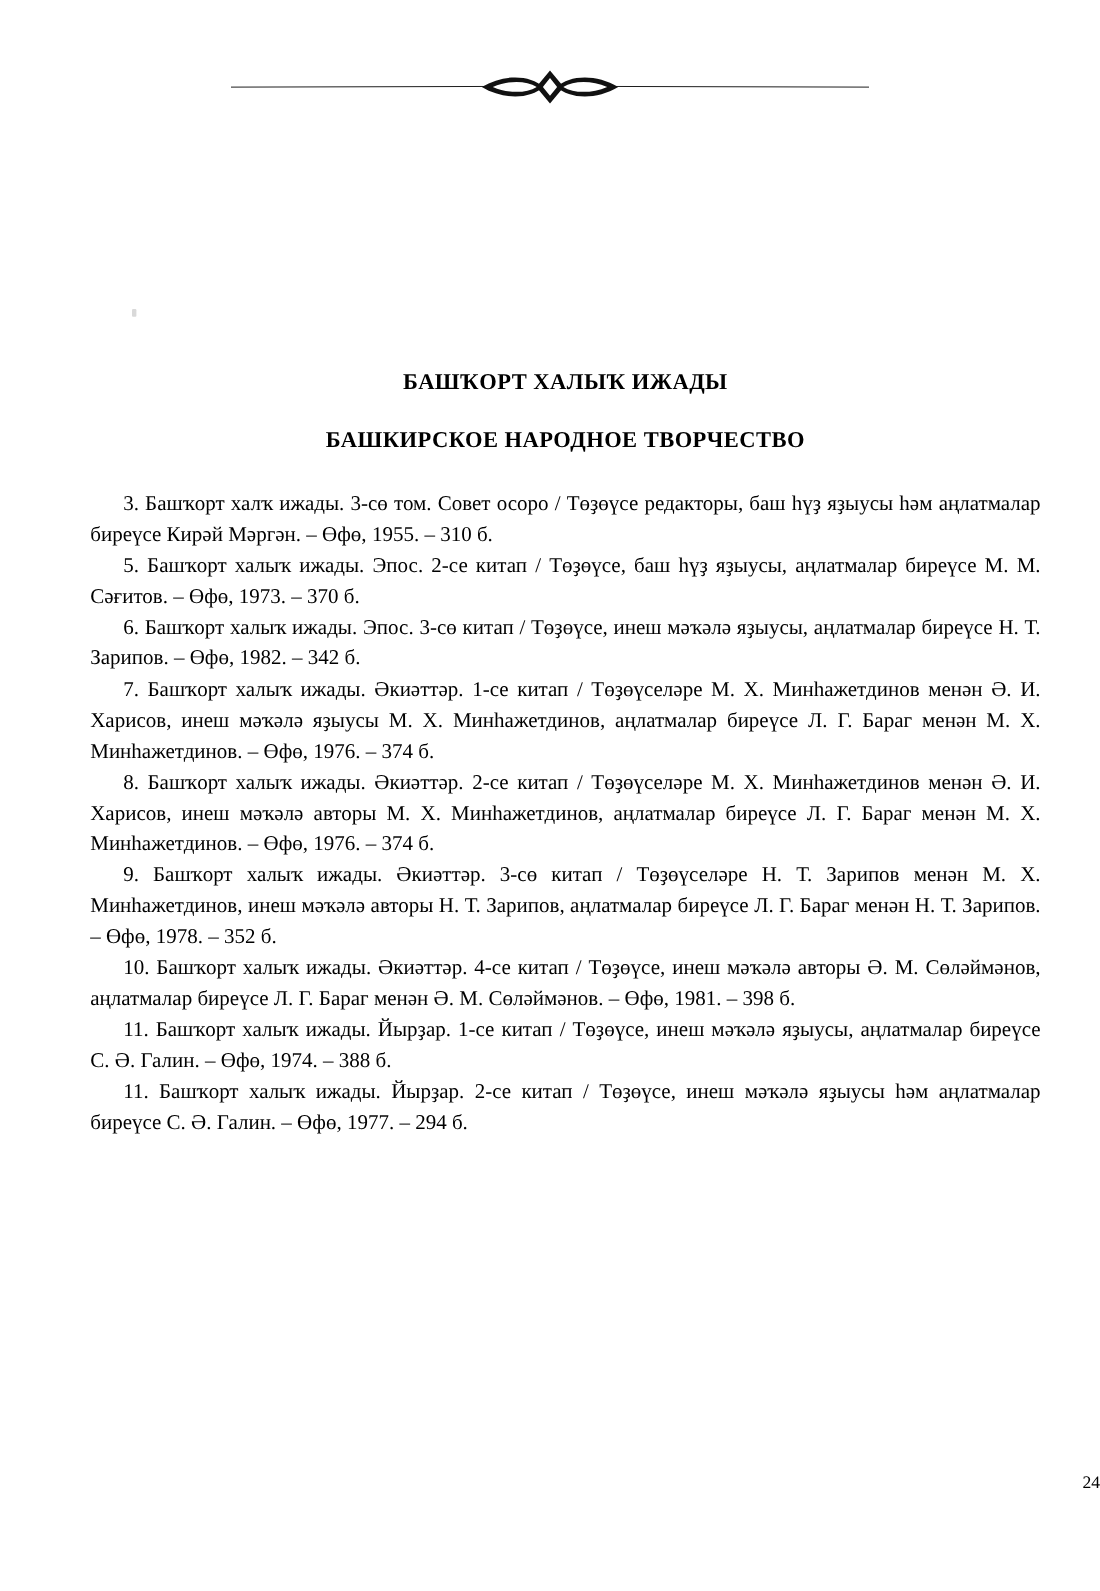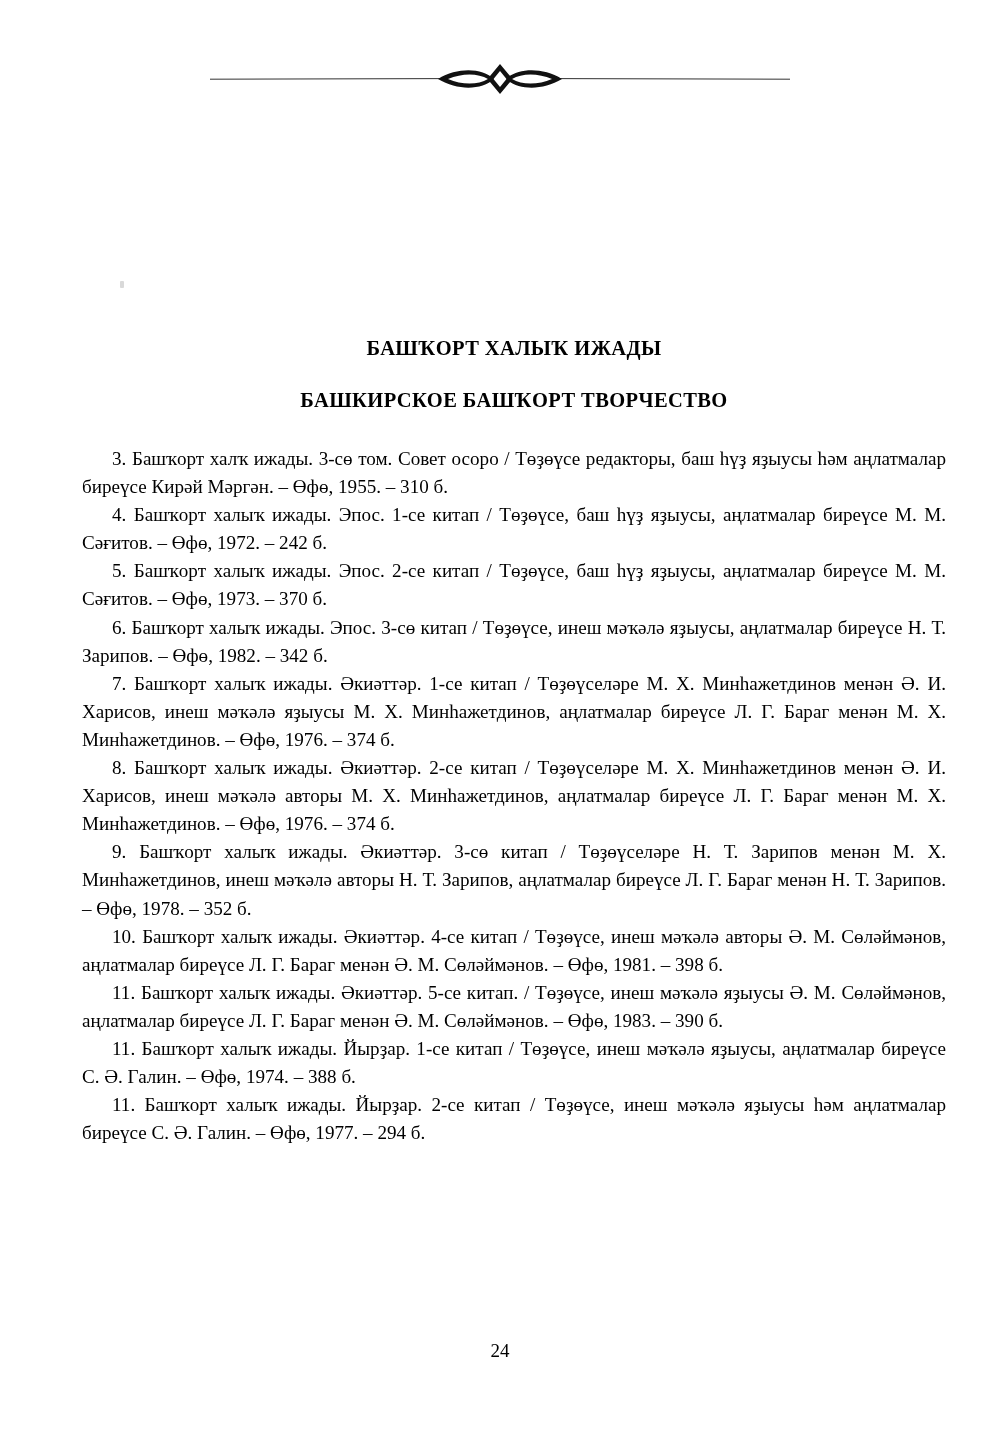--- a/index.html
+++ b/index.html
@@ -84,22 +84,22 @@
     margin: 0;
     hyphens: none;
   }
 
   
   .folio {
     position: absolute;
     left: 0;
     top: 1340px;
     width: 1000px;
-    text-align: center;
-    font-size: 19px;
+    text-align: right;
+    font-size: 16px;
   }
 </style>
 </head>
 <body>
 
 <div class="page">
 
   <div class="ornament">
     <svg viewBox="0 0 580 34" xmlns="http://www.w3.org/2000/svg" aria-hidden="true">
 
@@ -115,32 +115,30 @@
 
       <path d="M290 2 L302.5 17 L290 32 L277.5 17 Z
                M290 9 L296.5 17 L290 25 L283.5 17 Z" fill="#111111" fill-rule="evenodd"></path>
     </svg>
   </div>
 
   <div class="speck"></div>
 
   <div class="heading-block">
     <div class="title-bashkir">БАШҠОРТ ХАЛЫҠ ИЖАДЫ</div>
-    <div class="title-russian">БАШКИРСКОЕ БАШҠОРТ ТВОРЧЕСТВО</div>
+    <div class="title-russian">БАШКИРСКОЕ НАРОДНОЕ ТВОРЧЕСТВО</div>
   </div>
 
   <div class="entries">
     <p class="entry">3. Башҡорт халҡ ижады. 3-сө том. Совет осоро / Төҙөүсе редакторы, баш һүҙ яҙыусы һәм аңлатмалар биреүсе Кирәй Мәргән. – Өфө, 1955. – 310 б.</p>
-    <p class="entry">4. Башҡорт халыҡ ижады. Эпос. 1-се китап / Төҙөүсе, баш һүҙ яҙыусы, аңлатмалар биреүсе М. М. Сәғитов. – Өфө, 1972. – 242 б.</p>
     <p class="entry">5. Башҡорт халыҡ ижады. Эпос. 2-се китап / Төҙөүсе, баш һүҙ яҙыусы, аңлатмалар биреүсе М. М. Сәғитов. – Өфө, 1973. – 370 б.</p>
     <p class="entry">6. Башҡорт халыҡ ижады. Эпос. 3-сө китап / Төҙөүсе, инеш мәҡәлә яҙыусы, аңлатмалар биреүсе Н. Т. Зарипов. – Өфө, 1982. – 342 б.</p>
     <p class="entry">7. Башҡорт халыҡ ижады. Әкиәттәр. 1-се китап / Төҙөүселәре М. Х. Минһажетдинов менән Ә. И. Харисов, инеш мәҡәлә яҙыусы М. Х. Минһажетдинов, аңлатмалар биреүсе Л. Г. Бараг менән М. Х. Минһажетдинов. – Өфө, 1976. – 374 б.</p>
     <p class="entry">8. Башҡорт халыҡ ижады. Әкиәттәр. 2-се китап / Төҙөүселәре М. Х. Минһажетдинов менән Ә. И. Харисов, инеш мәҡәлә авторы М. Х. Минһажетдинов, аңлатмалар биреүсе Л. Г. Бараг менән М. Х. Минһажетдинов. – Өфө, 1976. – 374 б.</p>
     <p class="entry">9. Башҡорт халыҡ ижады. Әкиәттәр. 3-сө китап / Төҙөүселәре Н. Т. Зарипов менән М. Х. Минһажетдинов, инеш мәҡәлә авторы Н. Т. Зарипов, аңлатмалар биреүсе Л. Г. Бараг менән Н. Т. Зарипов. – Өфө, 1978. – 352 б.</p>
     <p class="entry">10. Башҡорт халыҡ ижады. Әкиәттәр. 4-се китап / Төҙөүсе, инеш мәҡәлә авторы Ә. М. Сөләймәнов, аңлатмалар биреүсе Л. Г. Бараг менән Ә. М. Сөләймәнов. – Өфө, 1981. – 398 б.</p>
-    <p class="entry">11. Башҡорт халыҡ ижады. Әкиәттәр. 5-се китап. / Төҙөүсе, инеш мәҡәлә яҙыусы Ә. М. Сөләймәнов, аңлатмалар биреүсе Л. Г. Бараг менән Ә. М. Сөләймәнов. – Өфө, 1983. – 390 б.</p>
     <p class="entry">11. Башҡорт халыҡ ижады. Йырҙар. 1-се китап / Төҙөүсе, инеш мәҡәлә яҙыусы, аңлатмалар биреүсе С. Ә. Галин. – Өфө, 1974. – 388 б.</p>
     <p class="entry">11. Башҡорт халыҡ ижады. Йырҙар. 2-се китап / Төҙөүсе, инеш мәҡәлә яҙыусы һәм аңлатмалар биреүсе С. Ә. Галин. – Өфө, 1977. – 294 б.</p>
   </div>
 
   <div class="folio">24</div>
 
 </div>
 
 </body></html>

